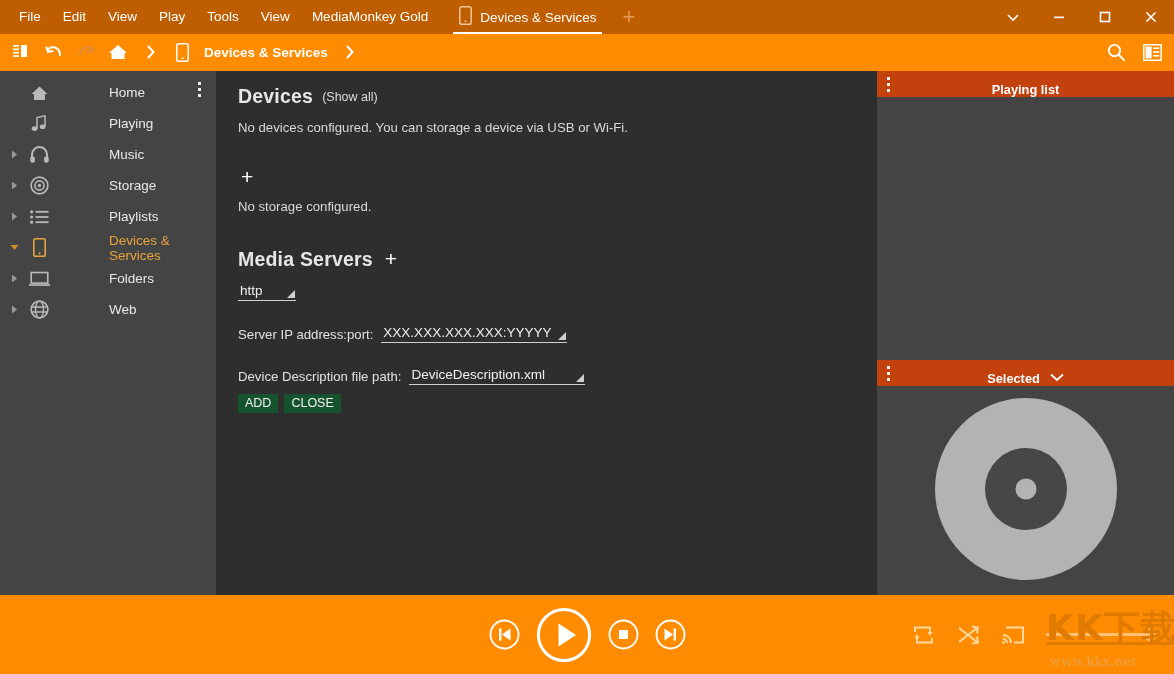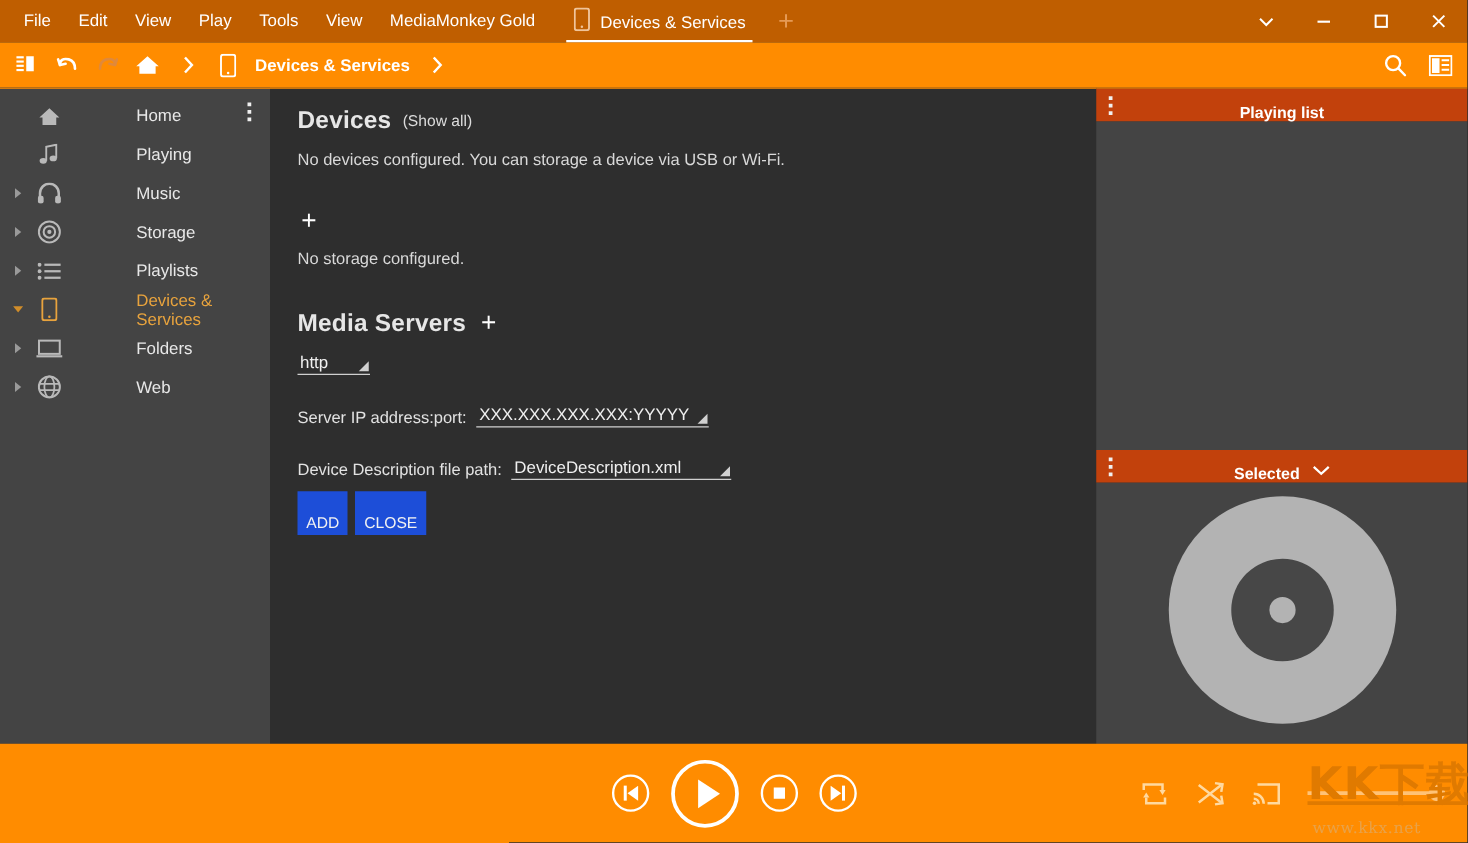--- a/index.html
+++ b/index.html
@@ -113,21 +113,21 @@
     border-left: 8px solid transparent; border-bottom: 8px solid #d0d0d0;
   }
   .proto-row { }
   .proto-fld { min-width: 58px; }
   .frow { display: flex; align-items: flex-end; gap: 8px; margin-top: 24px; }
   .flabel { color: #e2e2e2; font-size: 13.2px; line-height: 17px; white-space: nowrap; }
   .fval-ip { min-width: 172px; }
   .fval-path { min-width: 176px; }
   .btnrow { display: flex; gap: 6px; margin-top: 9px; }
   .sbtn {
-    background: #1d4ed8; color: #f2f2f2; font-size: 12.5px; padding: 18px 7px 3px;
+    background: #14532d; color: #f2f2f2; font-size: 12.5px; padding: 2px 7px 3px;
     border: none; font-family: inherit; line-height: 14px;
   }
 
   
   .rightcol {
     width: 297px; flex: 0 0 297px; display: flex; flex-direction: column;
     border-top: 1px solid #ff8c00;
   }
   .panel-head {
     height: 26px; flex: 0 0 26px; background: #c2410c; display: flex; align-items: flex-end;

